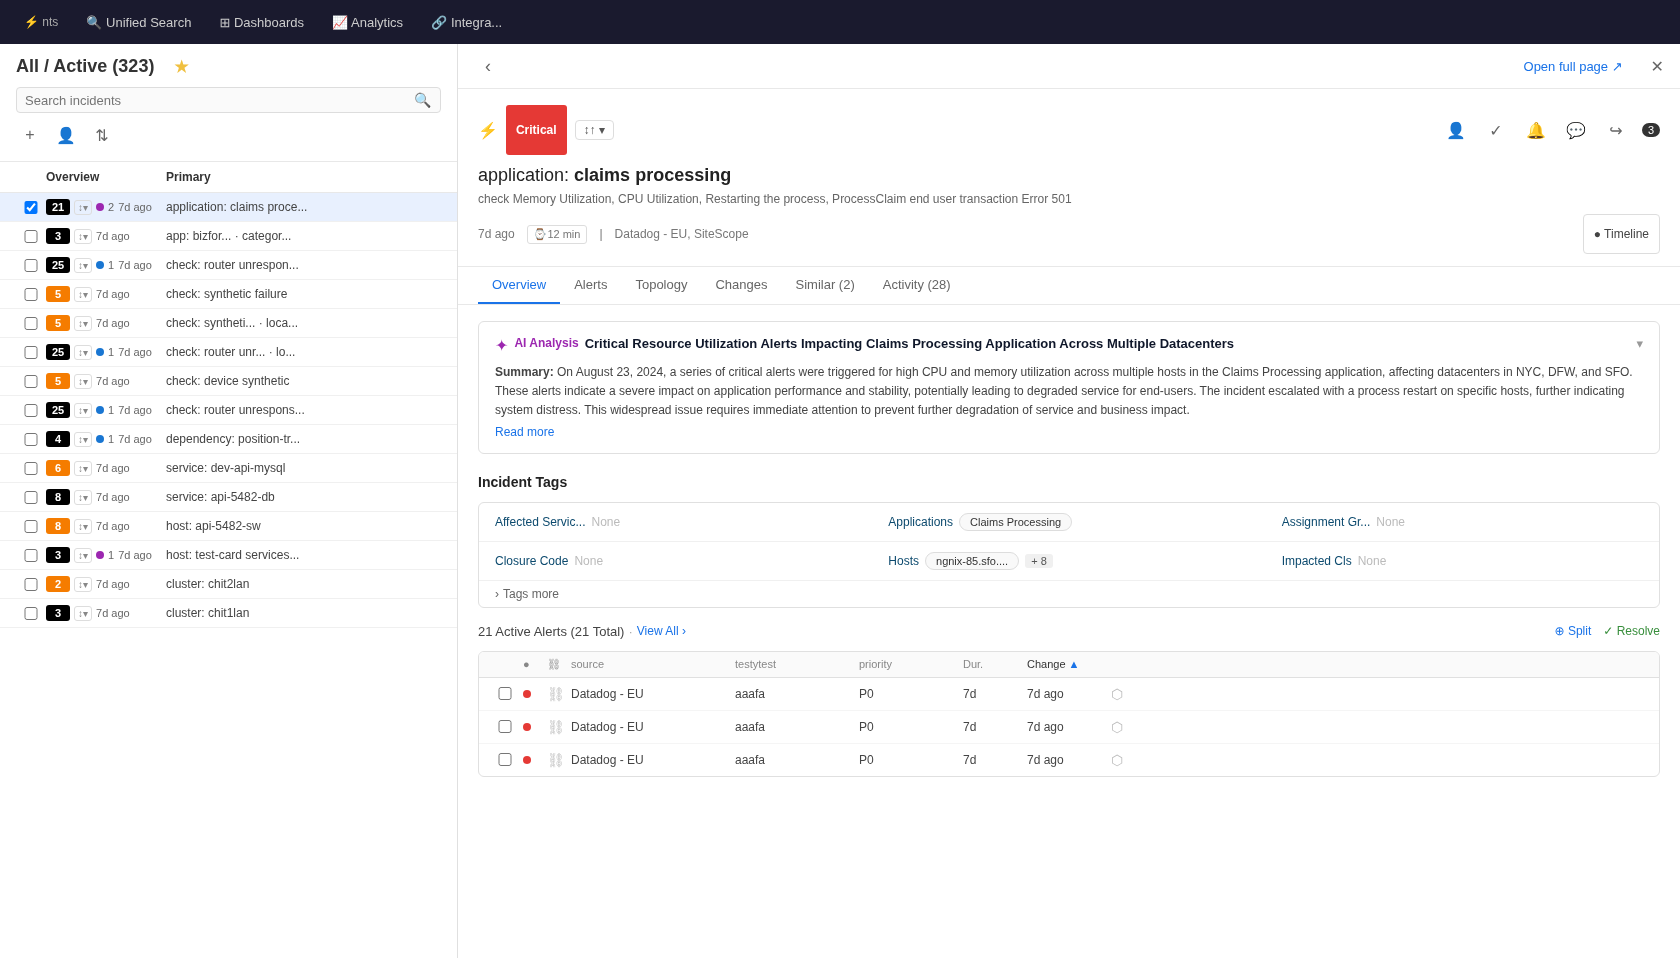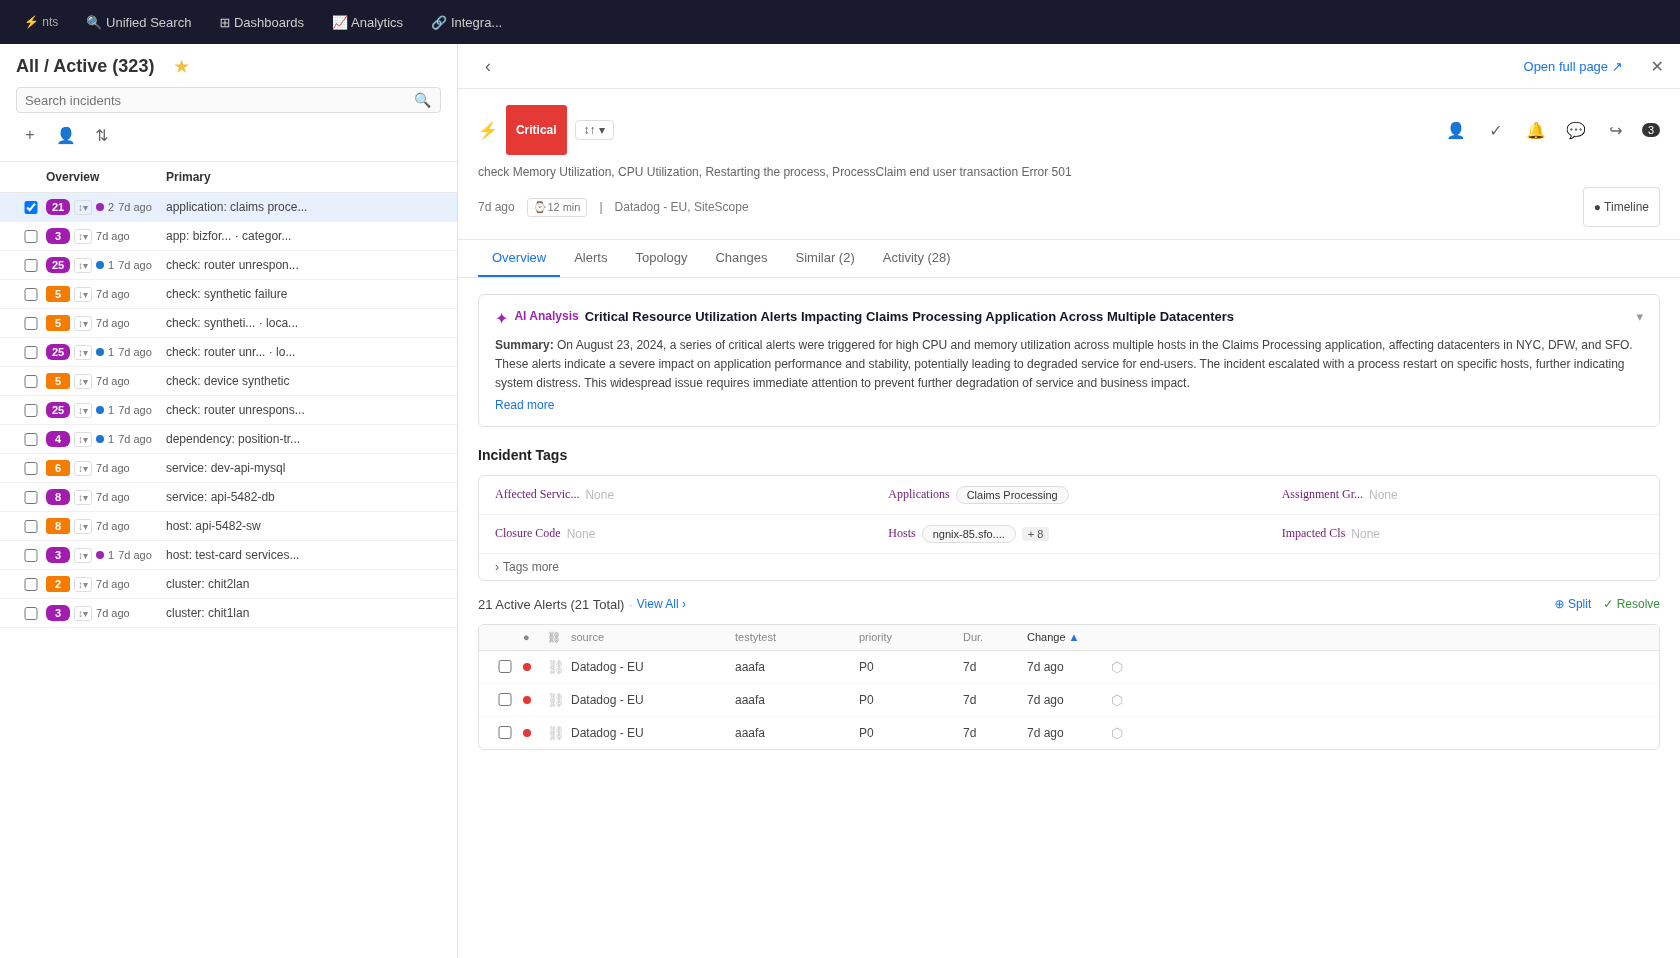--- a/index.html
+++ b/index.html
@@ -123,21 +123,21 @@
     .incident-row.selected { background: #e8f0fe; }
     .id-badge {
       border-radius: 3px;
       color: #fff;
       font-weight: 700;
       font-size: 11px;
       padding: 2px 5px;
       min-width: 24px;
       text-align: center;
     }
-    .badge-red { background: #a21caf; border-radius: 6px; }
+    .badge-red { background: #000000; }
     .badge-orange { background: #f57c00; }
 
     .incident-meta {
       display: flex;
       align-items: center;
       gap: 4px;
       font-size: 11px;
       color: #666;
     }
     .priority-chip {
@@ -400,21 +400,21 @@
       border-bottom: 1px solid #f0f0f0;
     }
     .tags-row:last-child { border-bottom: none; }
     .tag-cell {
       padding: 10px 16px;
       display: flex;
       align-items: center;
       gap: 6px;
       font-size: 12px;
     }
-    .tag-label { color: #701a75; font-weight: 500; font-family: Liberation Serif, serif; }
+    .tag-label { color: #0c4a6e; font-weight: 500; }
     .tag-value-none { color: #bbb; }
     .tag-chip {
       border: 1px solid #ddd;
       border-radius: 12px;
       padding: 2px 10px;
       font-size: 11px;
       color: #333;
       background: #f9f9f9;
     }
     .tag-plus {
@@ -745,20 +745,23 @@
           <div class="action-icons-right">
             <span class="action-icon">👤</span>
             <span class="action-icon">✓</span>
             <span class="action-icon">🔔</span>
             <span class="action-icon">💬</span>
             <span class="action-icon">↪</span>
             <span class="count-badge">3</span>
           </div>
         </div>
 
+        <div class="incident-title">
+          <span>application:</span> <strong>claims processing</strong>
+        </div>
         <div class="incident-description">check Memory Utilization, CPU Utilization, Restarting the process, ProcessClaim end user transaction Error 501</div>
         <div class="incident-info-row">
           <span>7d ago</span>
           <span class="time-badge">⌚12 min</span>
           <span>|</span>
           <span>Datadog - EU, SiteScope</span>
           <button class="timeline-btn">● Timeline</button>
         </div>
       </div>
 

